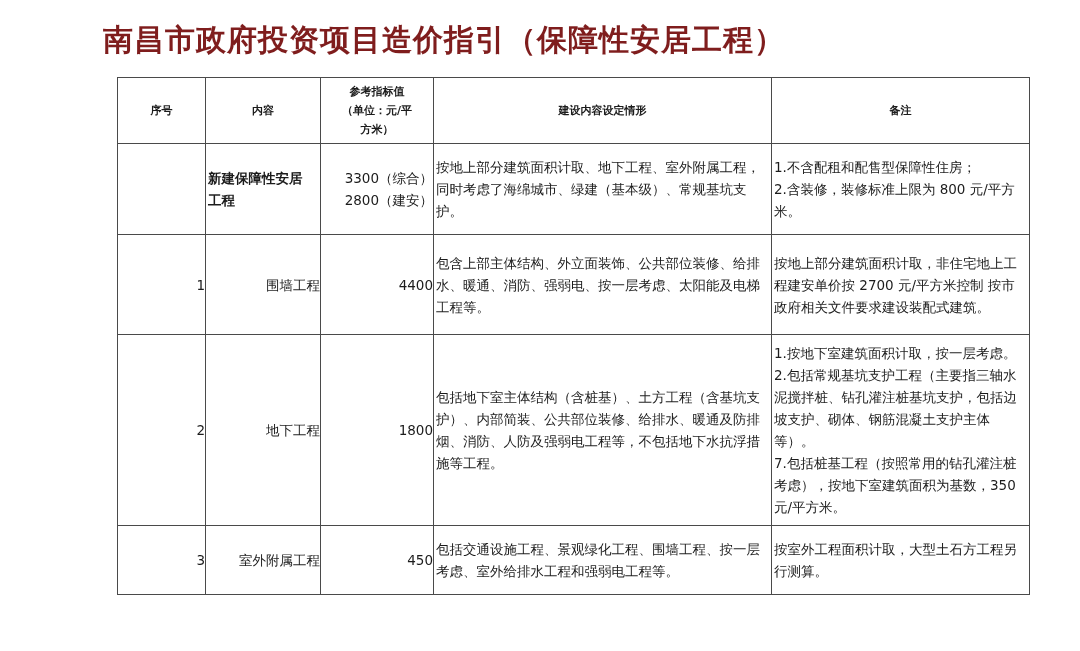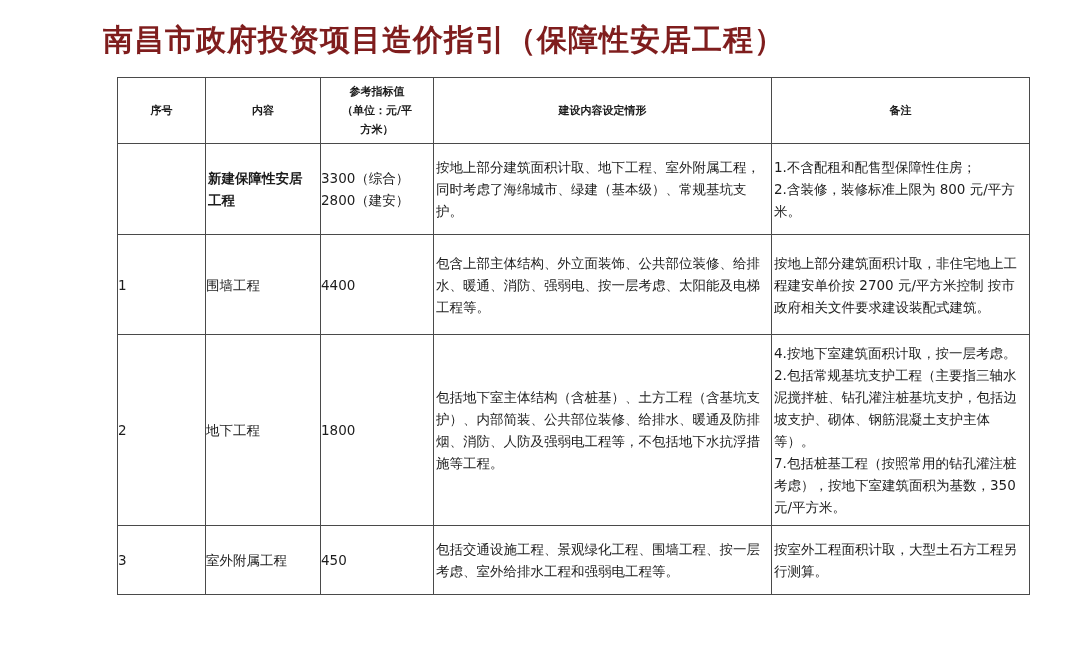--- a/index.html
+++ b/index.html
@@ -43,21 +43,21 @@
       line-height: 22px;
       color: #1c1c1c;
       vertical-align: middle;
     }
     table.guide th {
       font-weight: bold;
       font-size: 11px;
       text-align: center;
       line-height: 19px;
     }
-    .c-center { text-align: left; }
+    .c-center { text-align: right; }
     .c-left { text-align: left; padding-left: 2px !important; padding-right: 1px !important; }
     .bold { font-weight: bold; }
     .line { display: block; white-space: nowrap; }
     .note-line { display: block; }
   </style>
 </head>
 <body>
 
 <div class="title">南昌市政府投资项目造价指引（保障性安居工程）</div>
 
@@ -110,21 +110,21 @@
         <span class="note-line">按地上部分建筑面积计取，非住宅地上工程建安单价按 2700 元/平方米控制 按市政府相关文件要求建设装配式建筑。</span>
       </td>
     </tr>
 
     <tr style="height:191px">
       <td class="c-center">2</td>
       <td class="c-center">地下工程</td>
       <td class="c-center">1800</td>
       <td class="c-left">包括地下室主体结构（含桩基）、土方工程（含基坑支护）、内部简装、公共部位装修、给排水、暖通及防排烟、消防、人防及强弱电工程等，不包括地下水抗浮措施等工程。</td>
       <td class="c-left">
-        <span class="note-line">4.按地下室建筑面积计取，按一层考虑。</span>
+        <span class="note-line">1.按地下室建筑面积计取，按一层考虑。</span>
         <span class="note-line">2.包括常规基坑支护工程（主要指三轴水泥搅拌桩、钻孔灌注桩基坑支护，包括边坡支护、砌体、钢筋混凝土支护主体等）。</span>
         <span class="note-line">7.包括桩基工程（按照常用的钻孔灌注桩考虑），按地下室建筑面积为基数，350 元/平方米。</span>
       </td>
     </tr>
 
     <tr style="height:69px">
       <td class="c-center">3</td>
       <td class="c-center">室外附属工程</td>
       <td class="c-center">450</td>
       <td class="c-left">包括交通设施工程、景观绿化工程、围墙工程、按一层考虑、室外给排水工程和强弱电工程等。</td>

